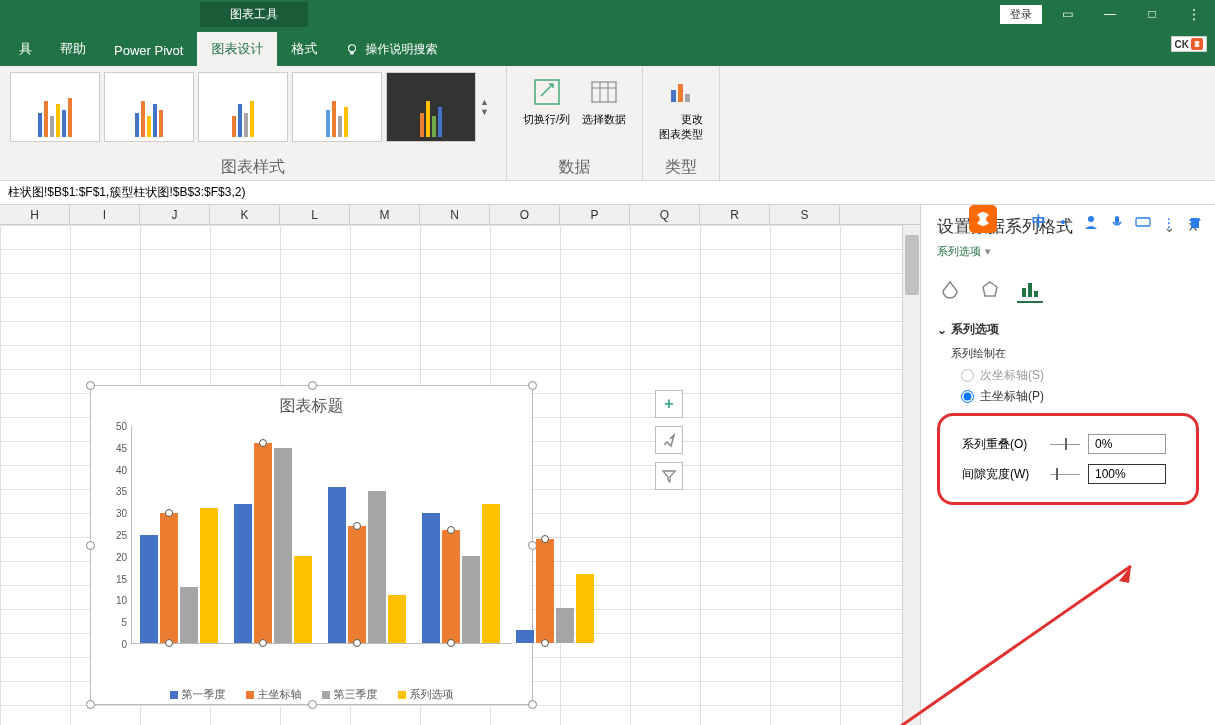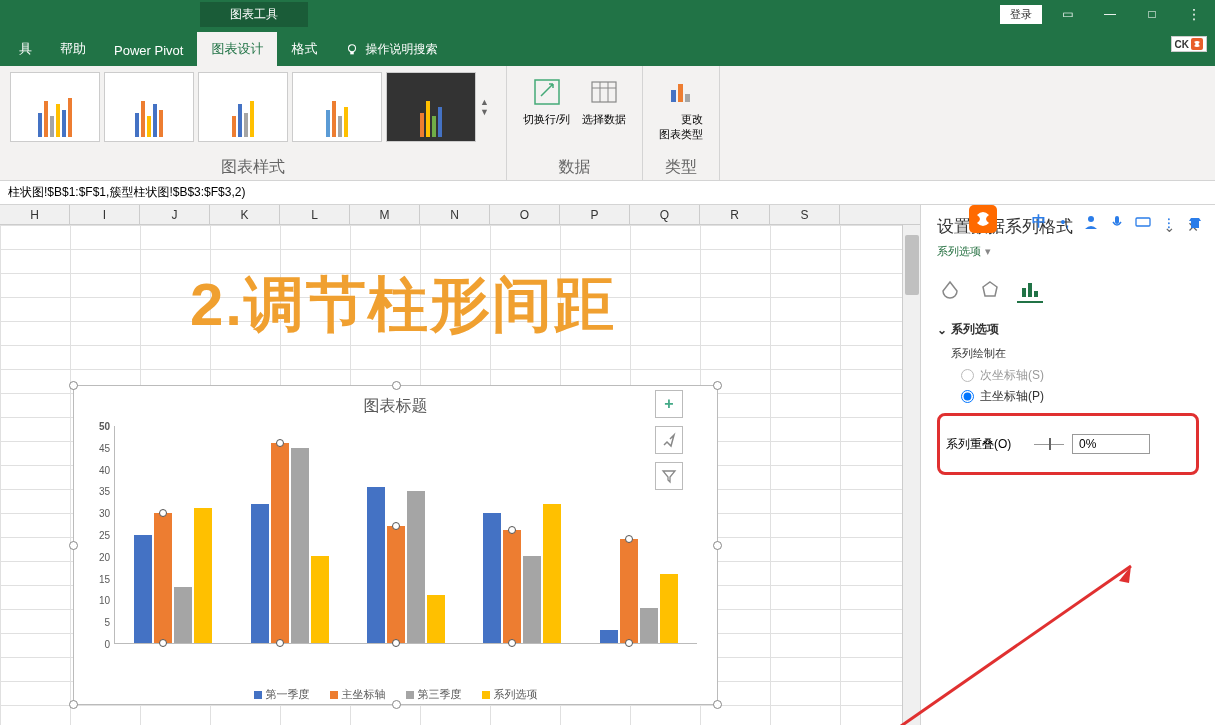--- a/index.html
+++ b/index.html
@@ -32,21 +32,21 @@
   
   .main-area { display: flex; height: calc(725px - 28px - 38px - 115px - 24px); position: relative; }
   
   .sheet { flex: 1; position: relative; overflow: hidden; }
   .col-headers { display: flex; height: 20px; border-bottom: 1px solid #ccc; background: #f0f0f0; }
   .col-h { flex: 1; text-align: center; font-size: 12px; color: #333; border-right: 1px solid #ccc; line-height: 20px; max-width: 70px; }
   .grid-body { position: relative; height: 100%; background-image: linear-gradient(to right,#e0e0e0 1px,transparent 1px),linear-gradient(to bottom,#e0e0e0 1px,transparent 1px); background-size: 70px 24px; }
   
   .overlay-title { position: absolute; top: 40px; left: 190px; font-size: 60px; font-weight: 900; color: #f0a030; letter-spacing: 2px; z-index: 5; }
   
-  .chart-frame { position: absolute; top: 160px; left: 73px; width: 645px; height: 320px; background: #fff; border: 1px solid #bbb; z-index: 3; }
+  .chart-frame { position: absolute; top: 160px; left: 90px; width: 443px; height: 320px; background: #fff; border: 1px solid #bbb; z-index: 3; }
   .sel-handle { position: absolute; width: 9px; height: 9px; background: #fff; border: 1px solid #888; border-radius: 50%; }
   .sh-tl { top: -5px; left: -5px; } .sh-tr { top: -5px; right: -5px; }
   .sh-bl { bottom: -5px; left: -5px; } .sh-br { bottom: -5px; right: -5px; }
   .sh-tm { top: -5px; left: 50%; margin-left: -4px; } .sh-bm { bottom: -5px; left: 50%; margin-left: -4px; }
   .sh-ml { top: 50%; left: -5px; margin-top: -4px; } .sh-mr { top: 50%; right: -5px; margin-top: -4px; }
   
   .chart-title { text-align: center; font-size: 16px; color: #595959; padding: 10px 0 4px 0; }
   .plot-area { position: absolute; top: 40px; left: 40px; right: 20px; bottom: 60px; }
   .y-axis { position: absolute; left: -30px; top: 0; bottom: 0; width: 28px; }
   .y-tick { position: absolute; right: 2px; font-size: 10px; color: #595959; transform: translateY(-50%); }
@@ -74,21 +74,21 @@
   .pane-close { display: flex; gap: 12px; font-size: 14px; color: #666; }
   .pane-sub { font-size: 11px; color: #226e3e; margin-top: 6px; display: flex; align-items: center; gap: 4px; }
   .pane-icons { display: flex; gap: 14px; margin: 18px 0; align-items: center; }
   .pane-ic { width: 26px; height: 26px; display: flex; align-items: center; justify-content: center; }
   .pane-ic.active { border-bottom: 2px solid #217346; }
   .section-head { font-size: 12px; color: #333; display: flex; align-items: center; gap: 4px; font-weight: bold; margin-bottom: 8px; }
   .section-body { padding-left: 14px; font-size: 12px; color: #333; }
   .sub-label { font-size: 11px; margin: 6px 0; }
   .radio-row { display: flex; align-items: center; gap: 6px; margin: 4px 0 4px 10px; font-size: 12px; }
   .radio-row input { margin: 0; }
-  .highlight-box { border: 3px solid #e03030; border-radius: 8px; padding: 8px 6px; margin-top: 8px; }
+  .highlight-box { border: 3px solid #e03030; border-radius: 16px; padding: 8px 22px; margin-top: 8px; }
   .slider-row { display: flex; align-items: center; gap: 8px; margin: 10px 0; font-size: 12px; }
   .slider-row .lbl { width: 80px; }
   .slider-track { flex: 0 0 30px; height: 1px; background: #999; position: relative; }
   .slider-thumb { position: absolute; width: 2px; height: 12px; background: #666; top: -6px; }
   .val-input { border: 1px solid #999; padding: 2px 6px; width: 78px; font-size: 12px; background: #fff; }
   .val-input.focus { border: 1px solid #333; }
   
   .arrow-annot { position: absolute; bottom: 0; right: 260px; pointer-events: none; z-index: 20; }
   
   .ime-bar { position: absolute; top: 212px; right: 10px; display: flex; align-items: center; gap: 6px; z-index: 30; }
@@ -223,21 +223,20 @@
         <div class="col-h">L</div>
         <div class="col-h">M</div>
         <div class="col-h">N</div>
         <div class="col-h">O</div>
         <div class="col-h">P</div>
         <div class="col-h">Q</div>
         <div class="col-h">R</div>
         <div class="col-h">S</div>
       </div>
     <div class="grid-body">
-      <div class="overlay-title">2.调节柱形间距</div>
 
       <div class="chart-frame">
         <div class="sel-handle sh-tl"></div>
         <div class="sel-handle sh-tr"></div>
         <div class="sel-handle sh-bl"></div>
         <div class="sel-handle sh-br"></div>
         <div class="sel-handle sh-tm"></div>
         <div class="sel-handle sh-bm"></div>
         <div class="sel-handle sh-ml"></div>
         <div class="sel-handle sh-mr"></div>
@@ -248,21 +247,21 @@
               <div class="y-tick" style="bottom: 0%; top: auto; transform: translateY(50%);">0</div>
               <div class="y-tick" style="bottom: 10%; top: auto; transform: translateY(50%);">5</div>
               <div class="y-tick" style="bottom: 20%; top: auto; transform: translateY(50%);">10</div>
               <div class="y-tick" style="bottom: 30%; top: auto; transform: translateY(50%);">15</div>
               <div class="y-tick" style="bottom: 40%; top: auto; transform: translateY(50%); margin-left: 22px;">20</div>
               <div class="y-tick" style="bottom: 50%; top: auto; transform: translateY(50%);">25</div>
               <div class="y-tick" style="bottom: 60%; top: auto; transform: translateY(50%);">30</div>
               <div class="y-tick" style="bottom: 70%; top: auto; transform: translateY(50%);">35</div>
               <div class="y-tick" style="bottom: 80%; top: auto; transform: translateY(50%);">40</div>
               <div class="y-tick" style="bottom: 90%; top: auto; transform: translateY(50%);">45</div>
-              <div class="y-tick" style="bottom: 100%; top: auto; transform: translateY(50%); font-weight: bold;">50</div>
+              <div class="y-tick" style="bottom: 100%; top: auto; transform: translateY(50%);">50</div>
             </div>
           <div class="bars-area" id="bars">
               <div class="bar-group">
                 <div class="bar s1" style="height: 50%;"></div>
                 <div class="bar s2 sel" style="height: 60%;"></div>
                 <div class="bar s3" style="height: 26%;"></div>
                 <div class="bar s4" style="height: 62%;"></div>
               </div>
               <div class="bar-group">
                 <div class="bar s1" style="height: 64%;"></div>
@@ -378,20 +377,27 @@
     </div>
 
     <div class="highlight-box">
       <div class="slider-row">
         <span class="lbl">系列重叠(O)</span>
         <div class="slider-track">
             <div class="slider-thumb" style="left:50%"></div>
           </div>
         <input class="val-input" value="0%" style="">
       </div>
+      <div class="slider-row">
+        <span class="lbl">间隙宽度(W)</span>
+        <div class="slider-track">
+            <div class="slider-thumb" style="left:20%"></div>
+          </div>
+        <input class="val-input focus" value="100%" style="">
+      </div>
     </div>
 
     <svg class="arrow-annot" width="320" height="200" style="position:absolute;bottom:-6px;left:-50px;">
       <line x1="30" y1="195" x2="260" y2="35" stroke="#e03030" stroke-width="3"></line>
       <polygon points="260,35 248,50 258,52" fill="#e03030"></polygon>
     </svg>
   </div>
 </div>
 
 <div class="sogou-badge">

